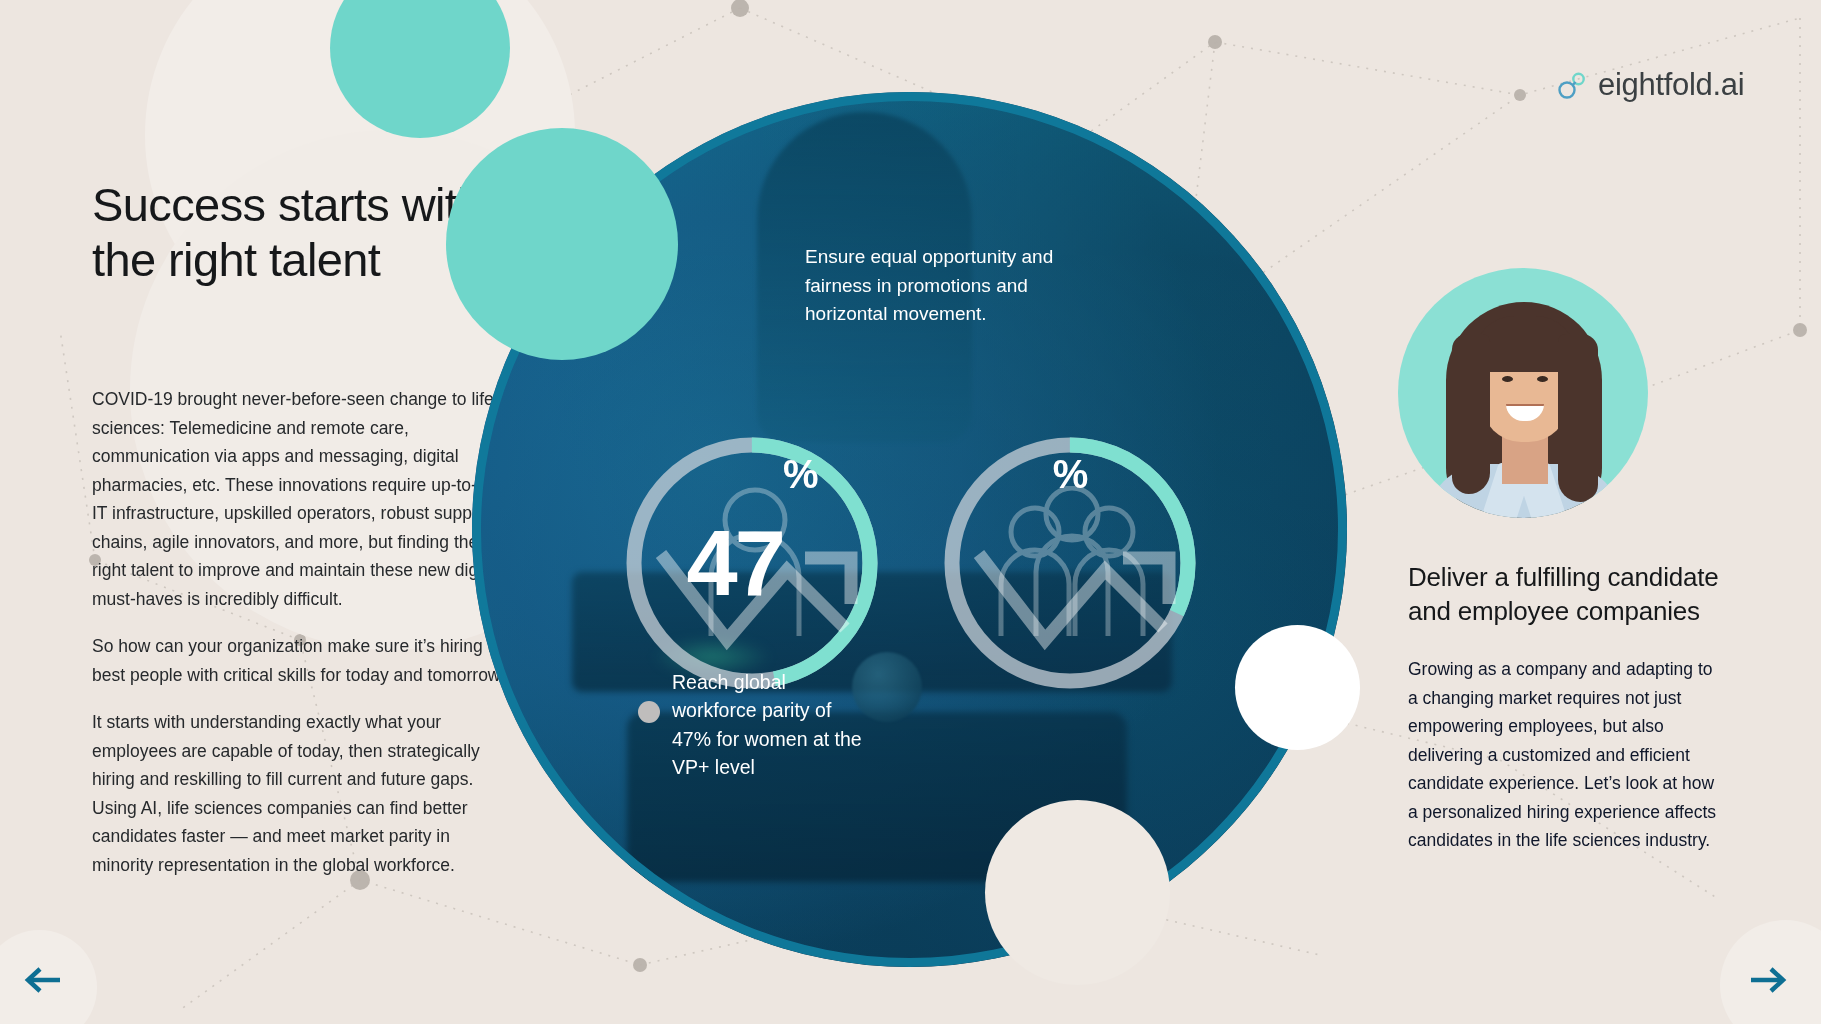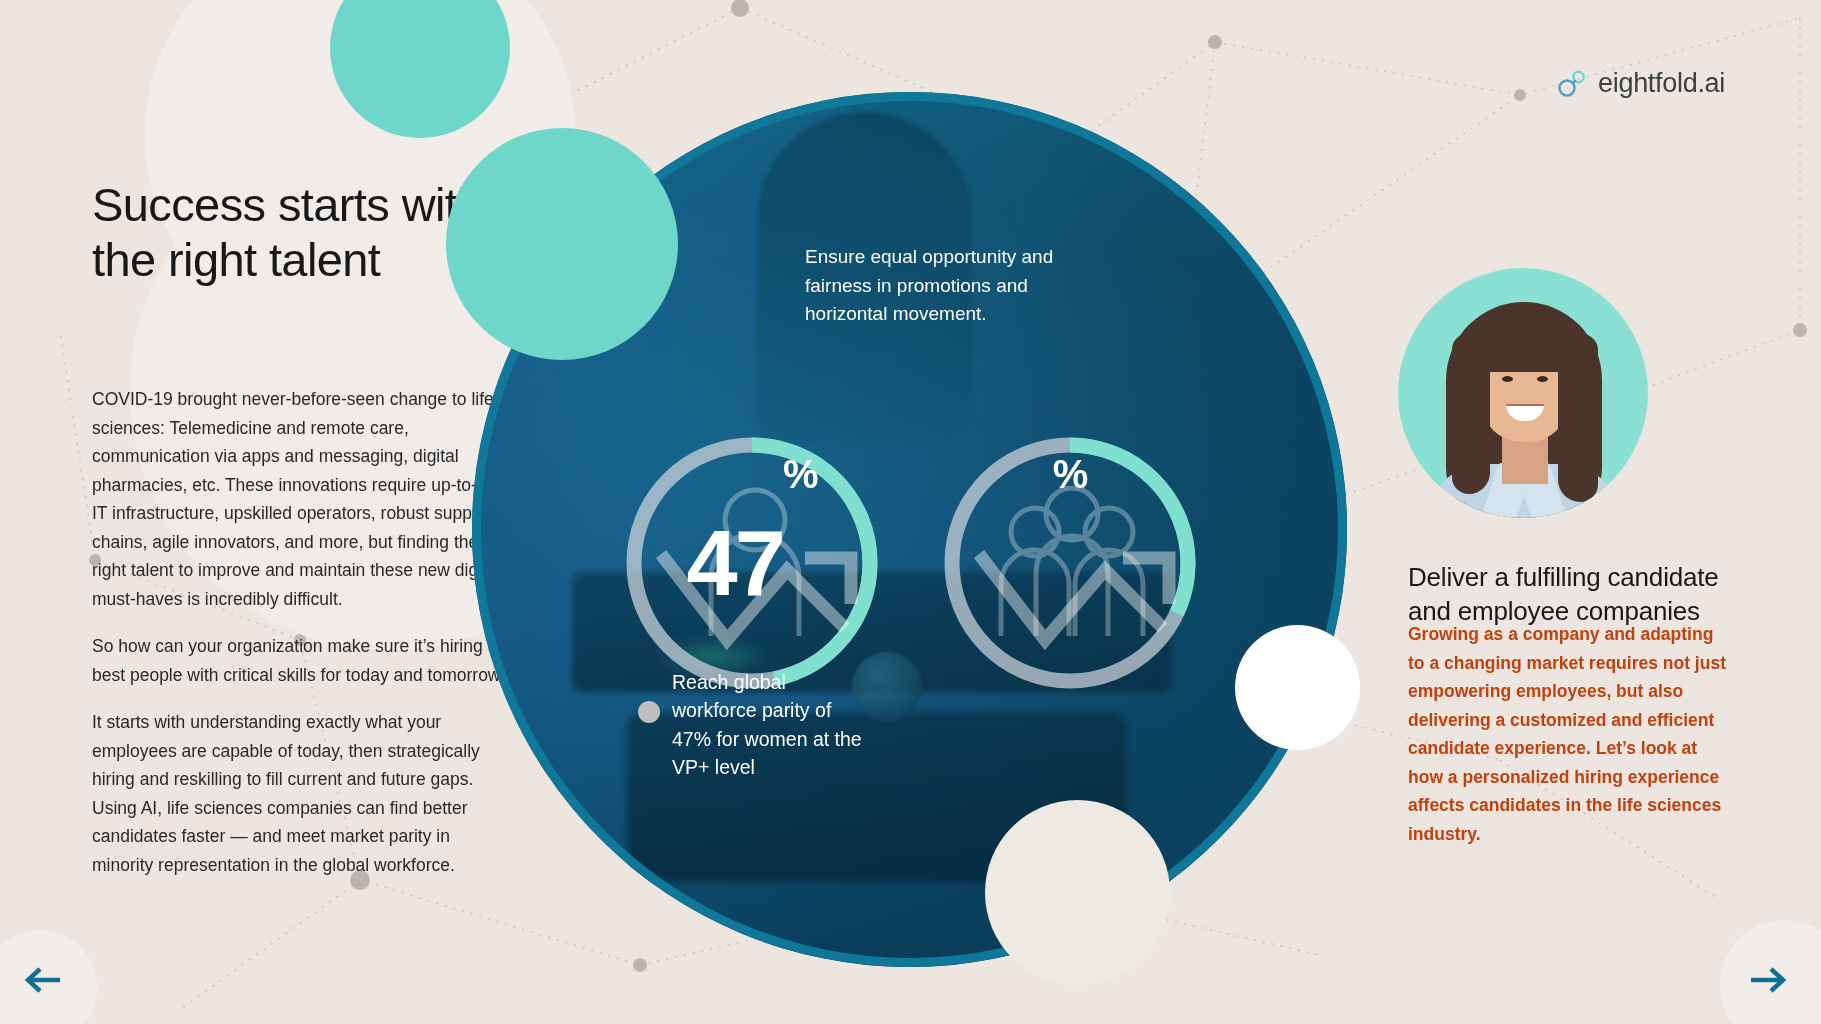--- a/index.html
+++ b/index.html
@@ -184,30 +184,30 @@
     background: #FFFFFF; border-radius: 0 0 20px 20px;
     border-top: 2px solid #B07055;
   }
 
   .right-heading {
     position: absolute; left: 1408px; top: 560px; width: 350px;
     font-size: 26px; line-height: 1.31; color: #16181A; font-weight: 400;
     letter-spacing: -0.2px;
   }
   .right-body {
-    position: absolute; left: 1408px; top: 620px; width: 318px;
-    font-size: 17.5px; line-height: 1.63; color: #c2410c; font-weight: bold;
+    position: absolute; left: 1408px; top: 655px; width: 318px;
+    font-size: 17.5px; line-height: 1.63; color: #0f172a;
   }
 
   
   .logo {
     position: absolute; left: 1557px; top: 67px;
     display: flex; align-items: center; gap: 9px; z-index: 8;
   }
-  .logo-text { font-size: 27px; color: #3B4043; letter-spacing: -0.3px; }
+  .logo-text { font-size: 31px; color: #3B4043; letter-spacing: -0.3px; }
 
   
   .nav-arrow {
     position: absolute; z-index: 10; cursor: pointer;
     width: 44px; height: 40px;
   }
   .nav-prev { left: 22px; top: 960px; }
   .nav-next { left: 1745px; top: 960px; }
 </style>
 </head>

